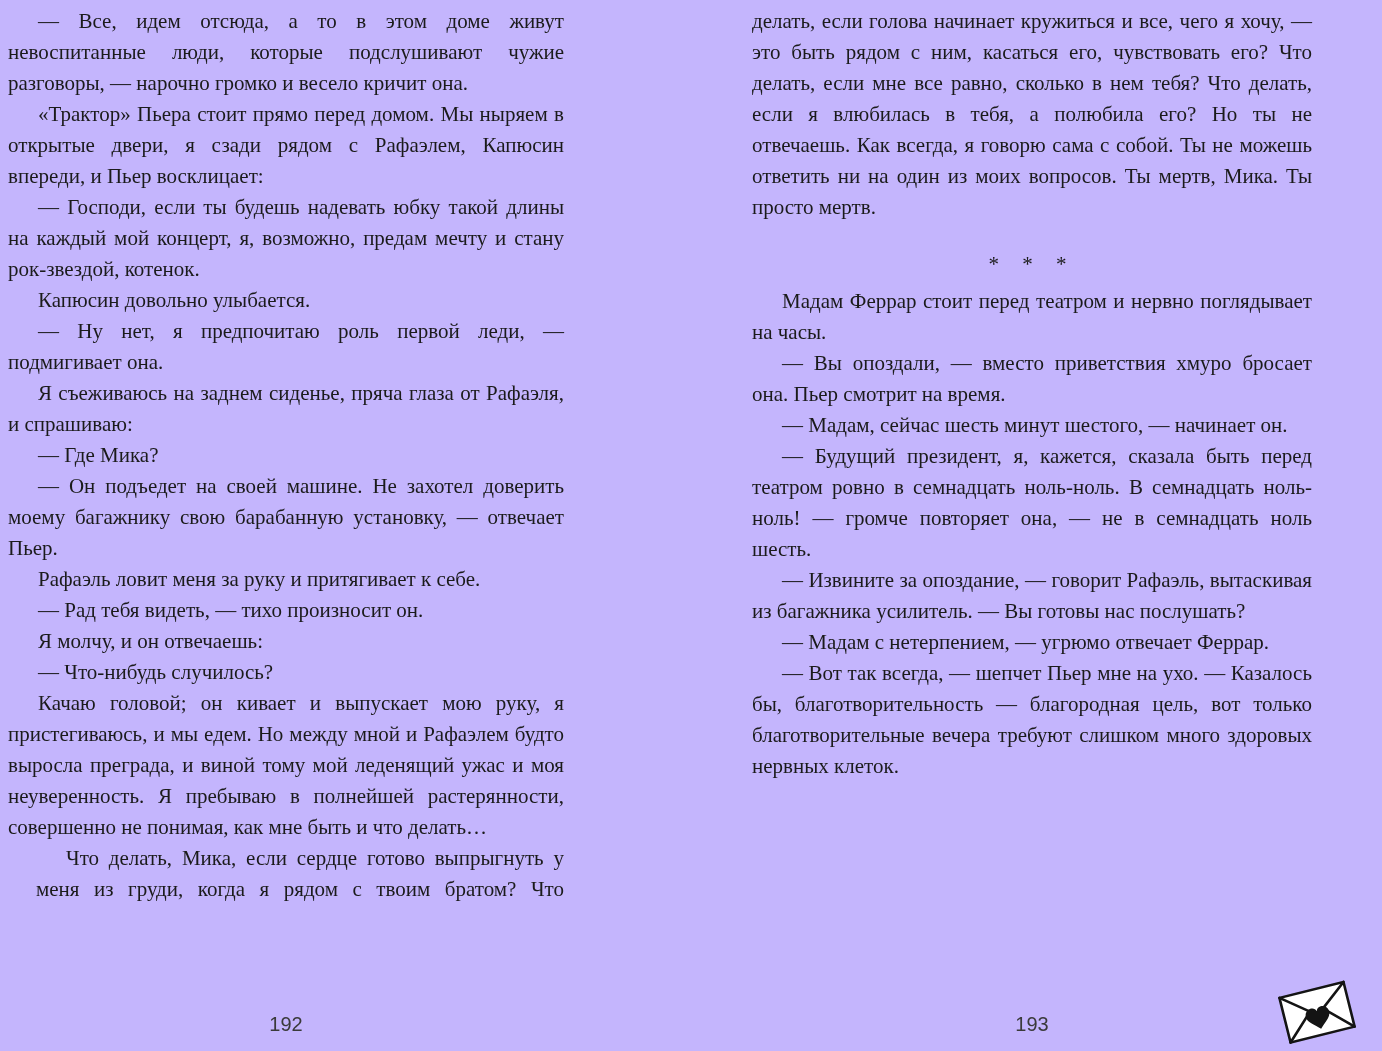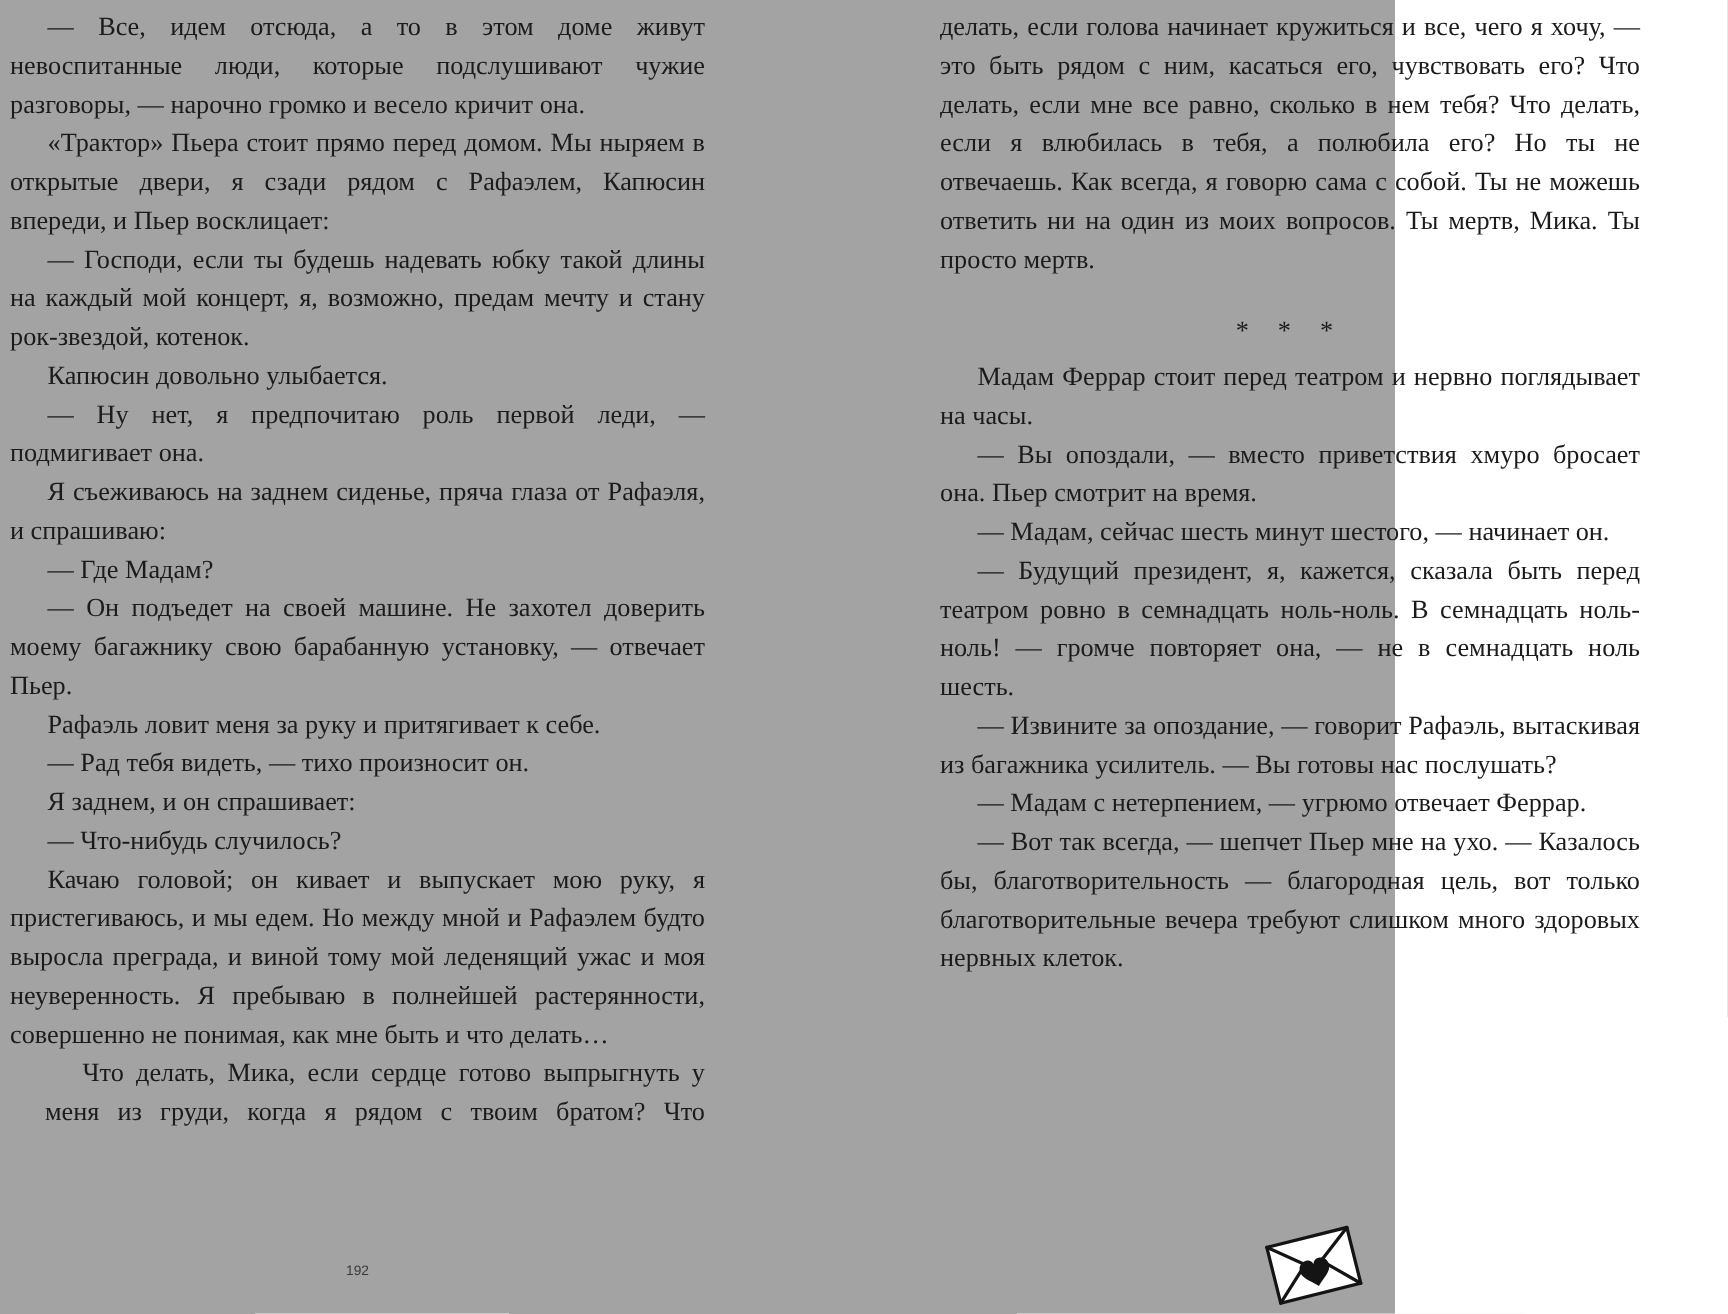--- a/index.html
+++ b/index.html
@@ -9,23 +9,23 @@
   }
   body {
     width: 1382px;
     height: 1051px;
     overflow: hidden;
     font-family: "Liberation Serif", "DejaVu Serif", serif;
     color: #1b1b1b;
   }
   .spread {
     position: relative;
-    width: 1116px;
+    width: 1382px;
     height: 1051px;
-    background: #a3a3a3;
+    background: #c4b5fd;
   }
   .page {
     position: absolute;
     top: 6px;
     bottom: 0;
     display: flex;
     flex-direction: column;
   }
   .page-left  { left: 8px;   width: 556px; }
   .page-right { left: 752px; width: 560px; }
@@ -42,23 +42,23 @@
   .para.justify-last { text-align-last: justify; margin-left: 28px; }
   .separator {
     margin: 26px 0 6px 0;
     text-align: center;
     letter-spacing: 9px;
     font-size: 21px;
   }
   .page-number {
     margin-top: auto;
     text-align: center;
-    padding-bottom: 28px;
+    padding-bottom: 15px;
     font-family: "Liberation Sans", "DejaVu Sans", sans-serif;
-    font-size: 11px;
+    font-size: 20px;
     color: #3a3a3a;
   }
   .ornament {
     position: absolute;
     right: 26px;
     bottom: 8px;
     width: 76px;
     height: 62px;
     transform: rotate(-14deg);
   }
@@ -69,25 +69,25 @@
 <div class="spread">
 
   <section class="page page-left">
     <div class="page-body">
         <p class="para indent">— Все, идем отсюда, а то в этом доме живут невоспитанные люди, которые подслушивают чужие разговоры, — нарочно громко и весело кричит она.</p>
         <p class="para indent">«Трактор» Пьера стоит прямо перед домом. Мы ныряем в открытые двери, я сзади рядом с Рафаэлем, Капюсин впереди, и Пьер восклицает:</p>
         <p class="para indent">— Господи, если ты будешь надевать юбку такой длины на каждый мой концерт, я, возможно, предам мечту и стану рок-звездой, котенок.</p>
         <p class="para indent">Капюсин довольно улыбается.</p>
         <p class="para indent">— Ну нет, я предпочитаю роль первой леди, — подмигивает она.</p>
         <p class="para indent">Я съеживаюсь на заднем сиденье, пряча глаза от Рафаэля, и спрашиваю:</p>
-        <p class="para indent">— Где Мадам?</p>
+        <p class="para indent">— Где Мика?</p>
         <p class="para indent">— Он подъедет на своей машине. Не захотел доверить моему багажнику свою барабанную установку, — отвечает Пьер.</p>
         <p class="para indent">Рафаэль ловит меня за руку и притягивает к себе.</p>
         <p class="para indent">— Рад тебя видеть, — тихо произносит он.</p>
-        <p class="para indent">Я заднем, и он спрашивает:</p>
+        <p class="para indent">Я молчу, и он отвечаешь:</p>
         <p class="para indent">— Что-нибудь случилось?</p>
         <p class="para indent">Качаю головой; он кивает и выпускает мою руку, я пристегиваюсь, и мы едем. Но между мной и Рафаэлем будто выросла преграда, и виной тому мой леденящий ужас и моя неуверенность. Я пребываю в полнейшей растерянности, совершенно не понимая, как мне быть и что делать…</p>
         <p class="para indent justify-last">Что делать, Мика, если сердце готово выпрыгнуть у меня из груди, когда я рядом с твоим братом? Что</p>
       </div>
     <div class="page-number">192</div>
   </section>
 
   <section class="page page-right">
     <div class="page-body">
         <p class="para">делать, если голова начинает кружиться и все, чего я хочу, — это быть рядом с ним, касаться его, чувствовать его? Что делать, если мне все равно, сколько в нем тебя? Что делать, если я влюбилась в тебя, а полюбила его? Но ты не отвечаешь. Как всегда, я говорю сама с собой. Ты не можешь ответить ни на один из моих вопросов. Ты мертв, Мика. Ты просто мертв.</p>

